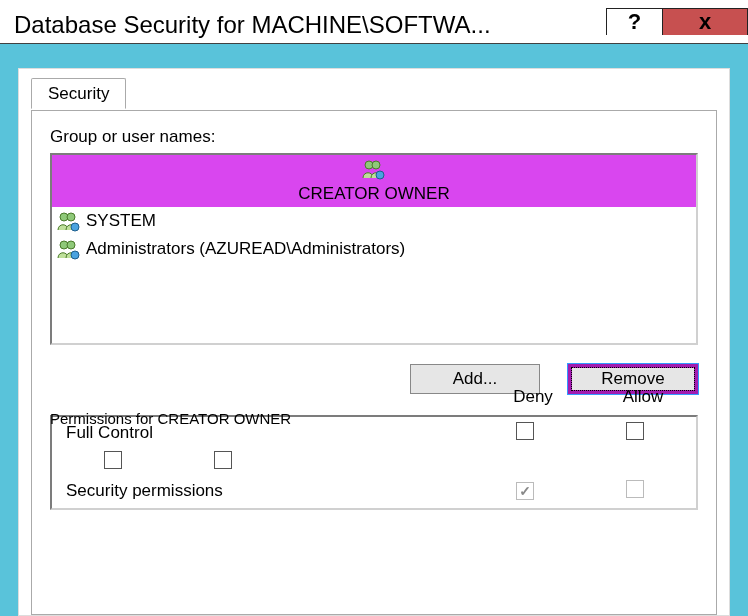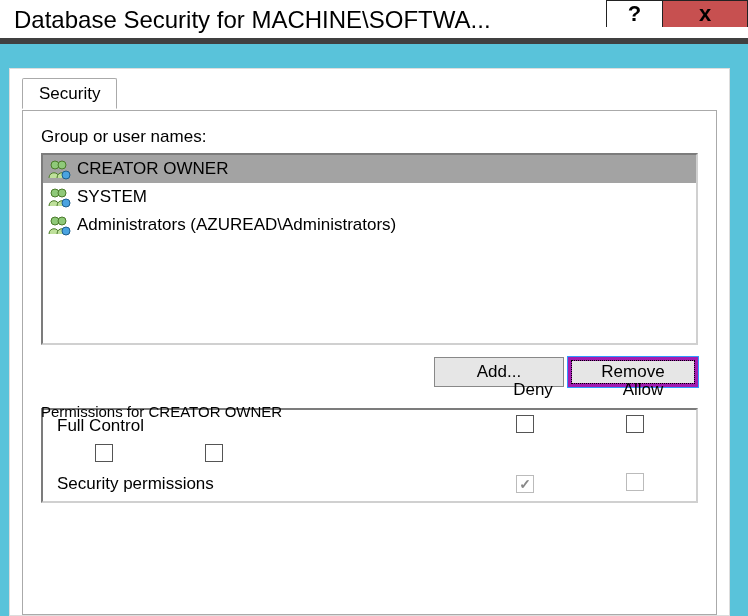--- a/index.html
+++ b/index.html
@@ -15,22 +15,22 @@
   .outer-frame {
     width: 748px;
     height: 616px;
     background: #59c3da;
     padding: 0;
   }
   .titlebar {
     background: #fff;
     height: 44px;
     display: flex;
-    align-items: flex-start;
-    border-bottom: 6px solid #404040;
+    align-items: center;
+    border-bottom: 1px solid #404040;
     gap: 46px;
   }
   .titlebar-text {
     flex: 1;
     font-size: 24px;
     color: #000;
     padding: 6px 0 0 14px;
     white-space: nowrap;
     overflow: hidden;
   }
@@ -52,21 +52,21 @@
     border-top: 1px solid #222;
   }
   .titlebar-btn.close {
     background: #c75050;
     color: #000;
     width: 86px;
     border-top: 1px solid #222;
     border-right: 1px solid #222;
   }
   .client-area {
-    padding: 24px 18px 0 9px;
+    padding: 24px 18px 0 18px;
   }
   .dialog-body {
     background: #fff;
     border: 1px solid #ddd;
     padding: 0;
     height: 548px;
     position: relative;
   }
   .tab-strip {
     display: flex;
@@ -104,34 +104,35 @@
     overflow: auto;
   }
   .list-item {
     display: flex;
     align-items: center;
     padding: 3px 4px 3px 4px;
     font-size: 17px;
     gap: 4px;
   }
   .list-item.selected {
-    background: #a3a3a3;
+    background: #d946ef;
+    flex-direction: column;
   }
   .user-icon {
     width: 26px;
     height: 22px;
     display: inline-block;
     position: relative;
     flex-shrink: 0;
   }
   .btn-row {
     display: flex;
     justify-content: flex-end;
-    gap: 4px;
-    margin-top: 12px;
+    gap: 28px;
+    margin-top: 19px;
     align-items: flex-end;
   }
   .btn {
     width: 130px;
     height: 30px;
     font-size: 17px;
     border: 1px solid #888;
     background: #e6e6e6;
     display: flex;
     align-items: center;

